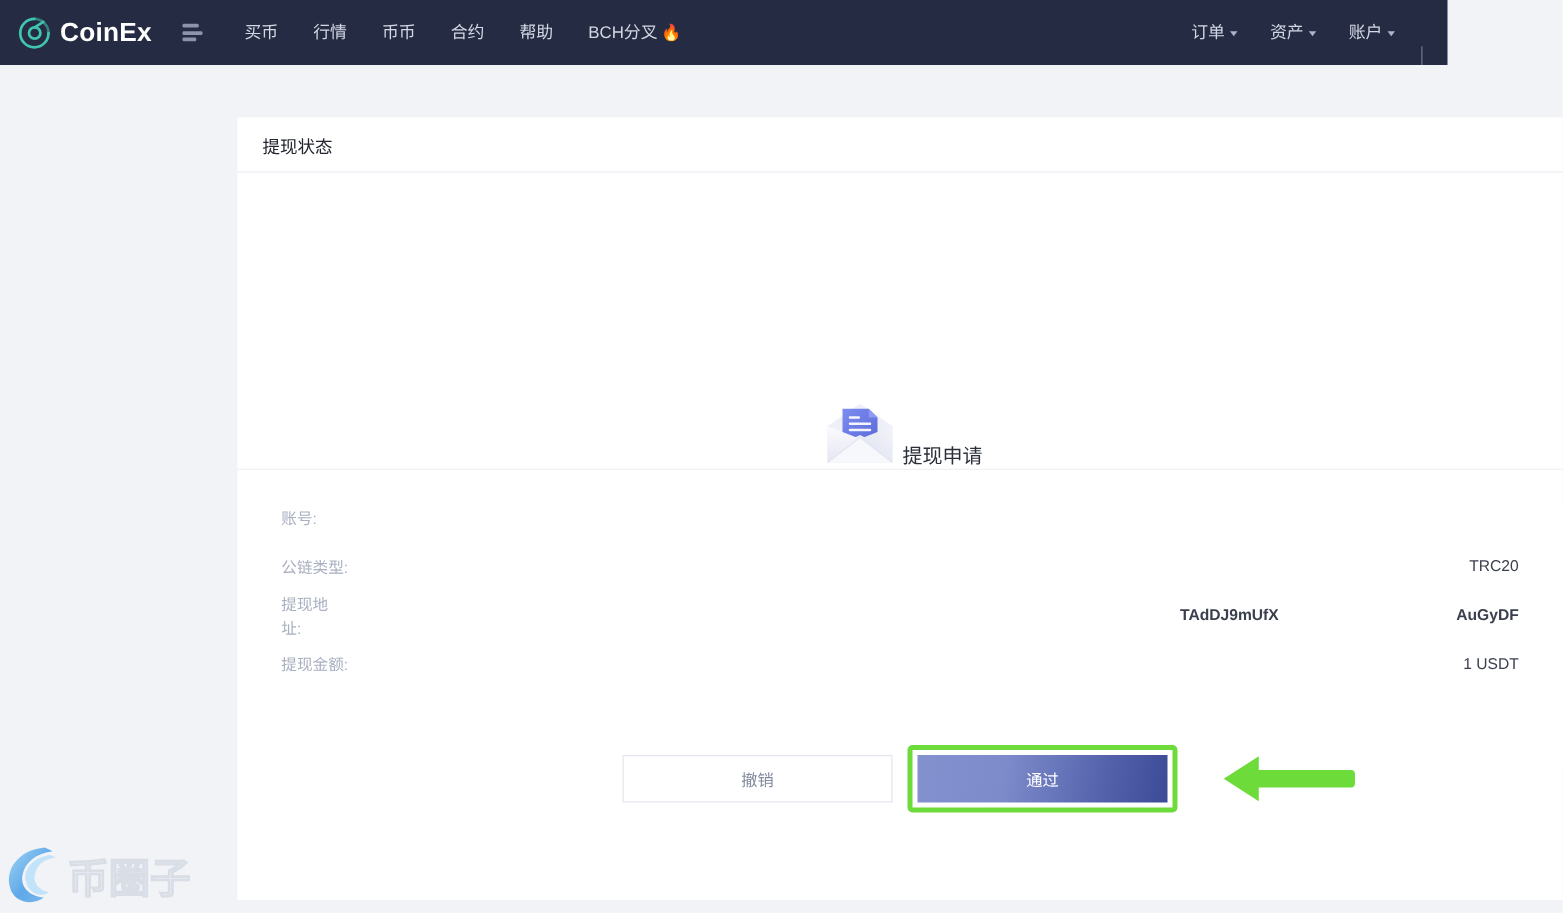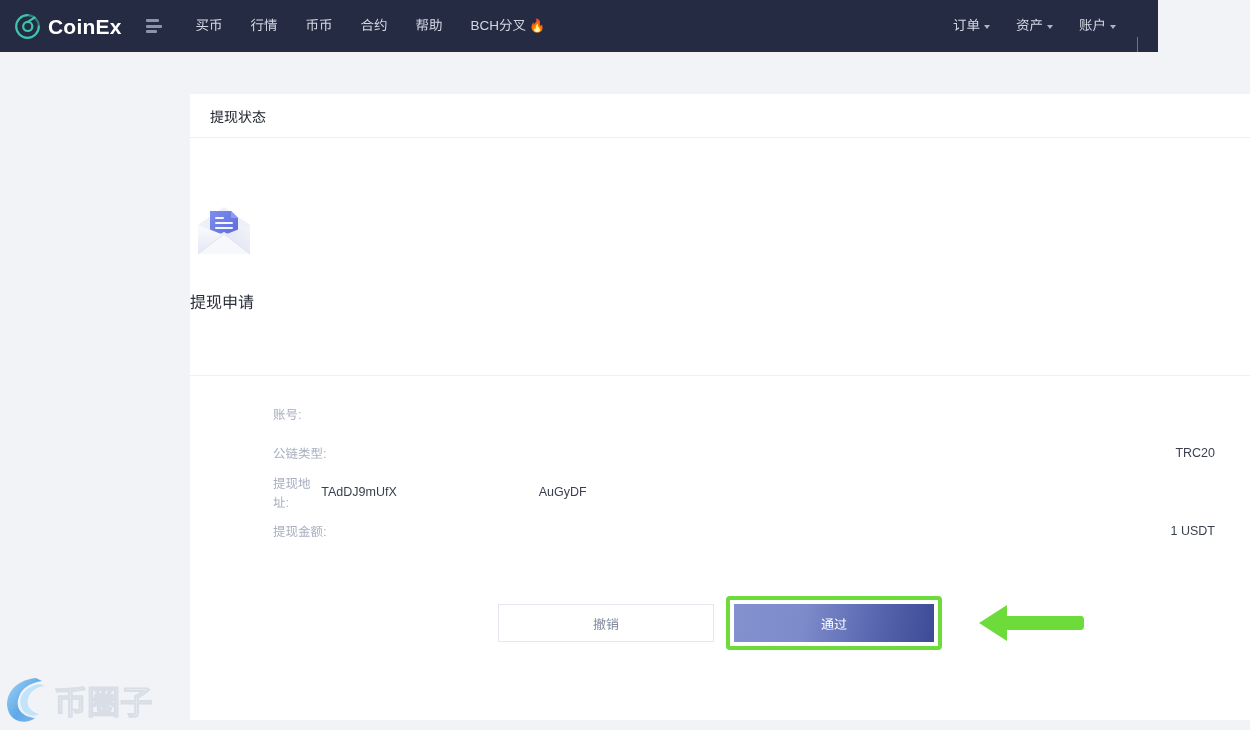--- a/index.html
+++ b/index.html
@@ -71,39 +71,39 @@
   }
   .card-head {
     height: 44px; display: flex; align-items: center;
     padding: 0 0 0 20px;
     border-bottom: 1px solid #eceef3;
   }
   .card-head-title { font-size: 14px; color: #22252e; }
 
   .hero {
     height: 238px;
-    display: flex; flex-direction: column;
-    align-items: flex-start; justify-content: center;
+    display: flex; flex-direction: row;
+    align-items: flex-end; justify-content: center;
     border-bottom: 1px solid #f0f1f5;
   }
   .hero-icon { width: 68px; height: 58px; display: block; }
   .hero-title { margin-top: 30px; font-size: 16px; color: #2b2f3a; }
 
   
   .details { padding: 18px 35px 0 35px; }
   .row {
     display: flex; align-items: center; justify-content: space-between;
     height: 39px;
     font-size: 12.5px;
   }
-  .row-label { color: #a9b0c0; margin-left: 48px; }
+  .row-label { color: #a9b0c0; }
   .row-value { color: #3a3f4d; font-size: 12.5px; text-align: right; }
   .addr-wrap {
-    display: flex; align-items: center; justify-content: flex-start;
-    gap: 8px; width: 100%;
+    display: flex; align-items: center; justify-content: flex-end;
+    gap: 8px; width: 100%; font-weight: bold;
   }
   .addr-a { color: #3a3f4d; }
   .addr-mask { display: inline-block; width: 126px; height: 14px; background: #ffffff; }
   .addr-b { color: #3a3f4d; }
 
   
   .actions {
     margin-top: 46px;
     display: flex; justify-content: center; align-items: center;
     gap: 8px;

